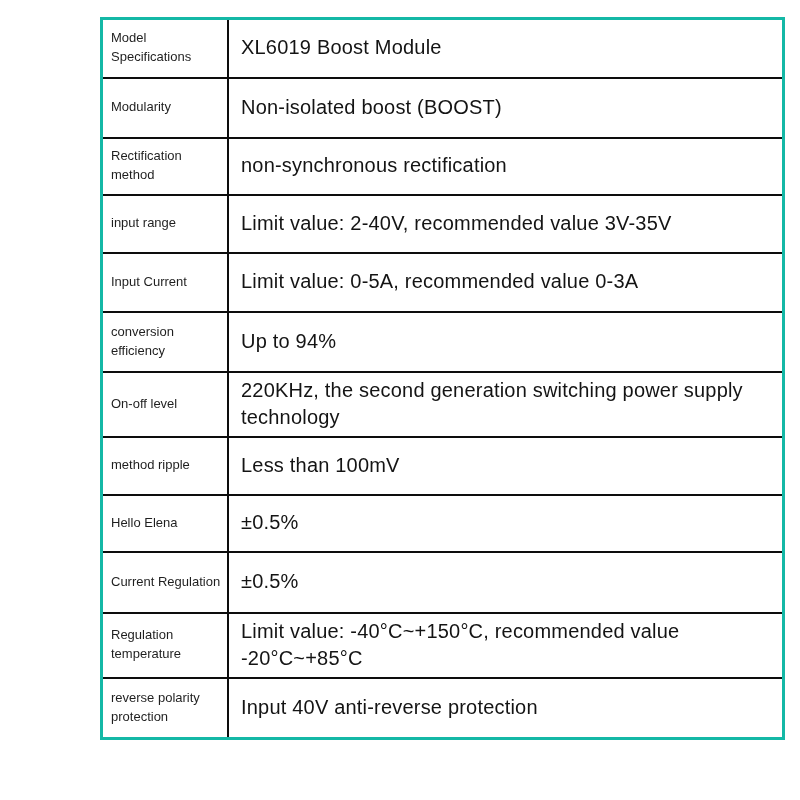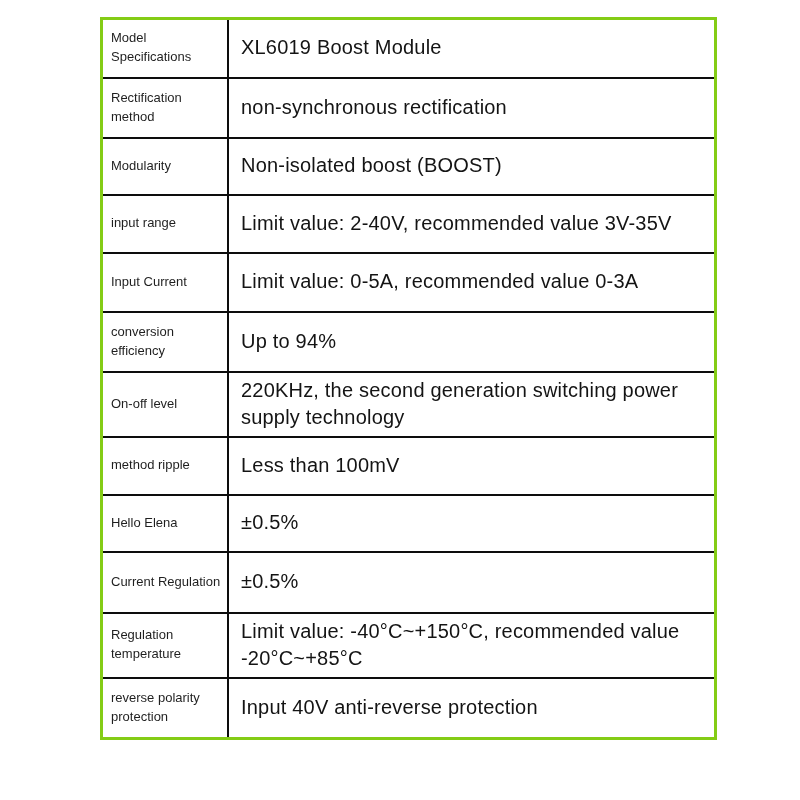--- a/index.html
+++ b/index.html
@@ -12,24 +12,24 @@
     position: relative;
     width: 800px;
     height: 800px;
     background: #ffffff;
     overflow: hidden;
   }
   table.spec-table {
     position: absolute;
     left: 100px;
     top: 17px;
-    width: 617px;
+    width: 685px;
     border-collapse: collapse;
     table-layout: fixed;
-    border: 3px solid #84cc16;
+    border: 3px solid #14b8a6;
   }
   table.spec-table td {
     border: 2px solid #0d0d0d;
     vertical-align: middle;
     background: #ffffff;
   }
   td.label-cell {
     width: 113px;
     padding: 4px 3px 4px 8px;
     font-size: 13px;
@@ -65,26 +65,26 @@
 <body>
 
 <div class="page">
   <table class="spec-table">
     <tbody>
       <tr class="spec-row">
         <td class="label-cell">Model Specifications</td>
         <td class="value-cell">XL6019 Boost Module</td>
       </tr>
       <tr class="spec-row">
+        <td class="label-cell">Modularity</td>
+        <td class="value-cell">Non-isolated boost (BOOST)</td>
+      </tr>
+      <tr class="spec-row">
         <td class="label-cell">Rectification method</td>
         <td class="value-cell">non-synchronous rectification</td>
-      </tr>
-      <tr class="spec-row">
-        <td class="label-cell">Modularity</td>
-        <td class="value-cell">Non-isolated boost (BOOST)</td>
       </tr>
       <tr class="spec-row">
         <td class="label-cell">input range</td>
         <td class="value-cell">Limit value: 2-40V, recommended value 3V-35V</td>
       </tr>
       <tr class="spec-row">
         <td class="label-cell">Input Current</td>
         <td class="value-cell">Limit value: 0-5A, recommended value 0-3A</td>
       </tr>
       <tr class="spec-row">

